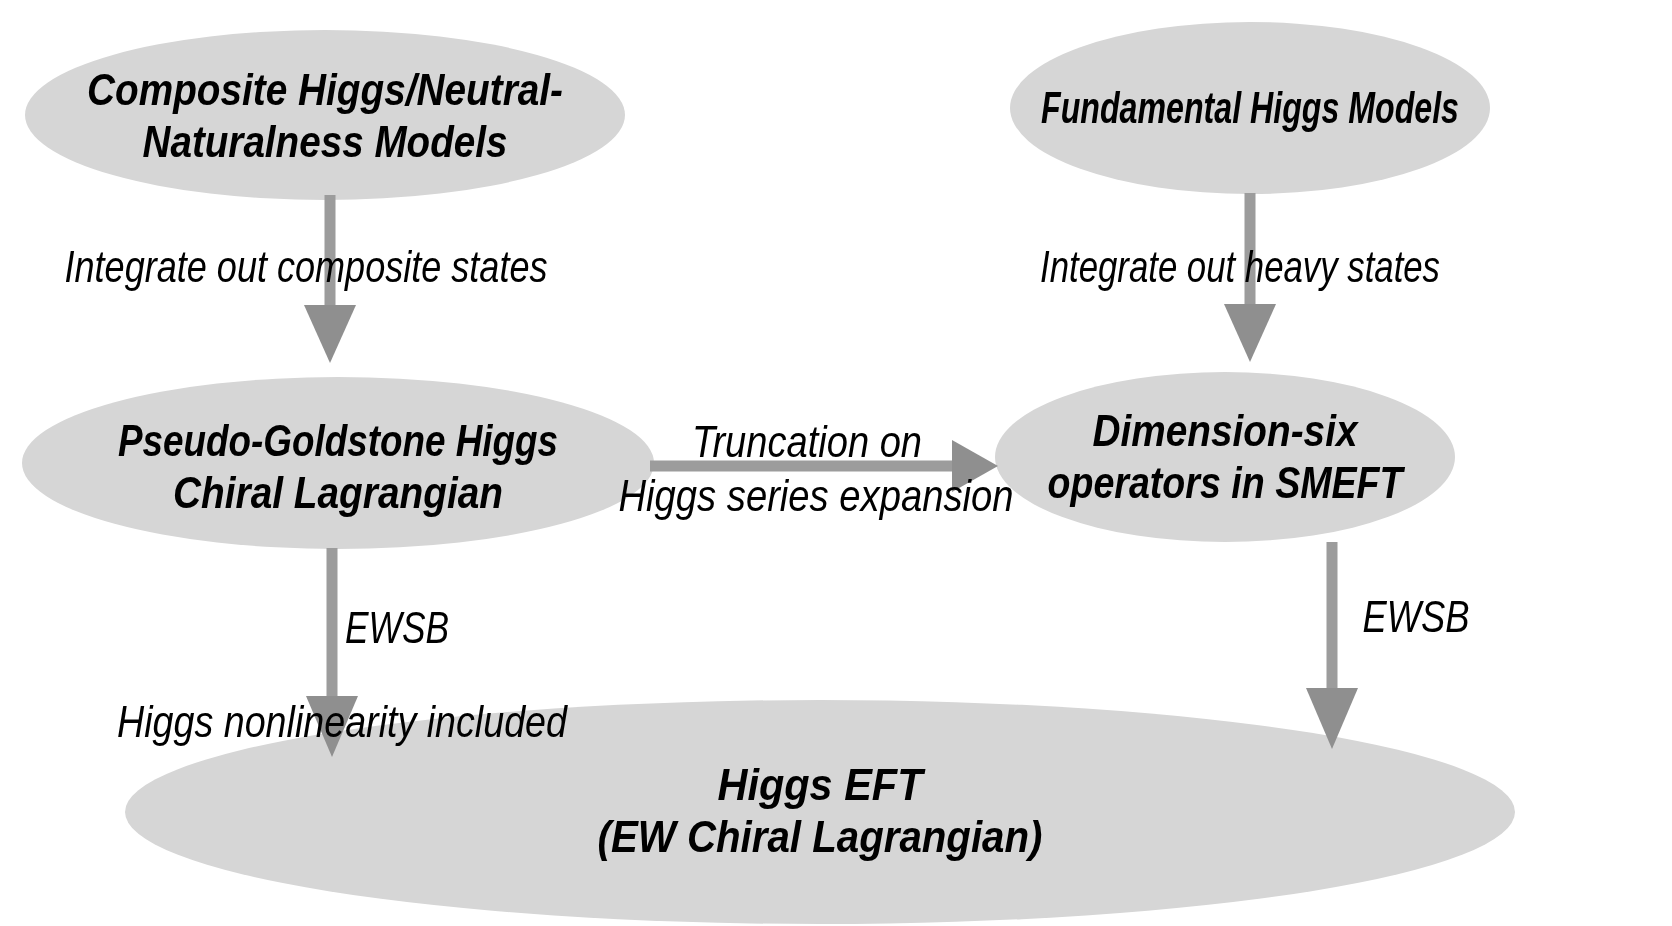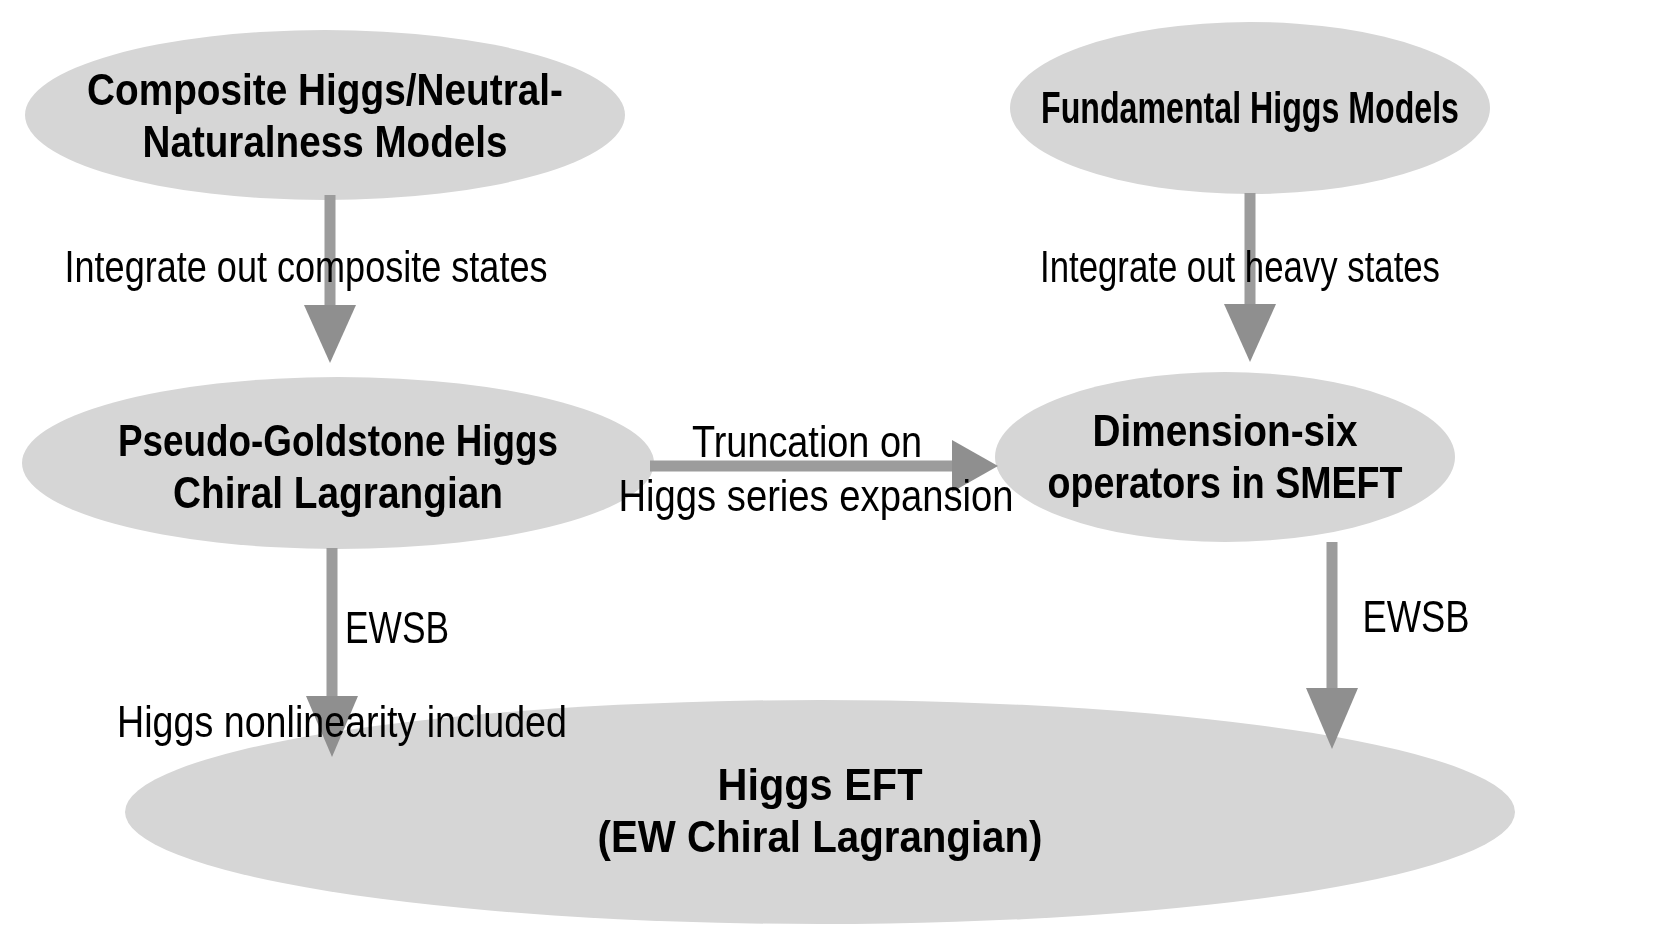--- a/index.html
+++ b/index.html
@@ -6,20 +6,21 @@
     margin: 0;
     padding: 0;
     background: #ffffff;
   }
   .stage {
     position: relative;
     width: 1672px;
     height: 926px;
     background: #ffffff;
     overflow: hidden;
+    font-style: italic;
   }
   svg {
     display: block;
     font-family: "Liberation Sans", "DejaVu Sans", sans-serif;
   }
   .node-label {
     font-family: "Liberation Sans", "DejaVu Sans", sans-serif;
     font-weight: bold;
     font-size: 44px;
   }

